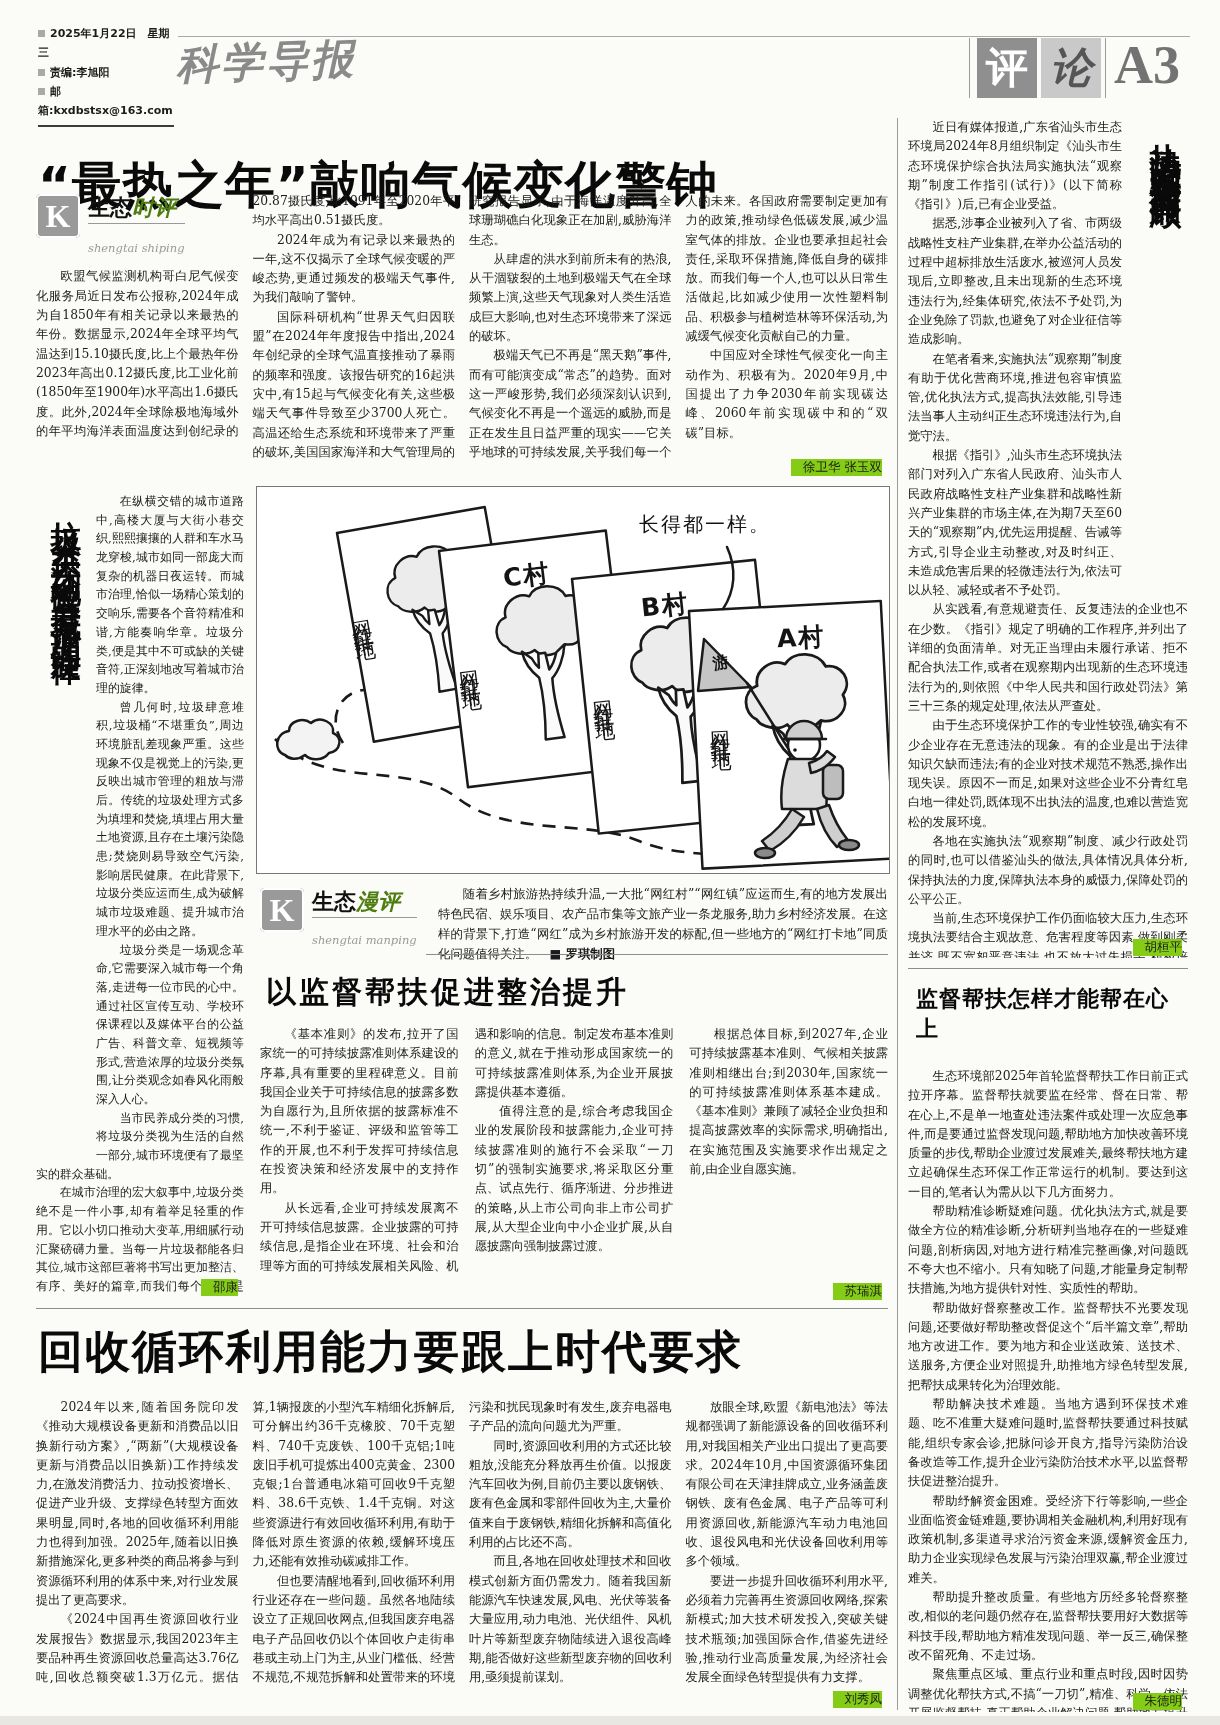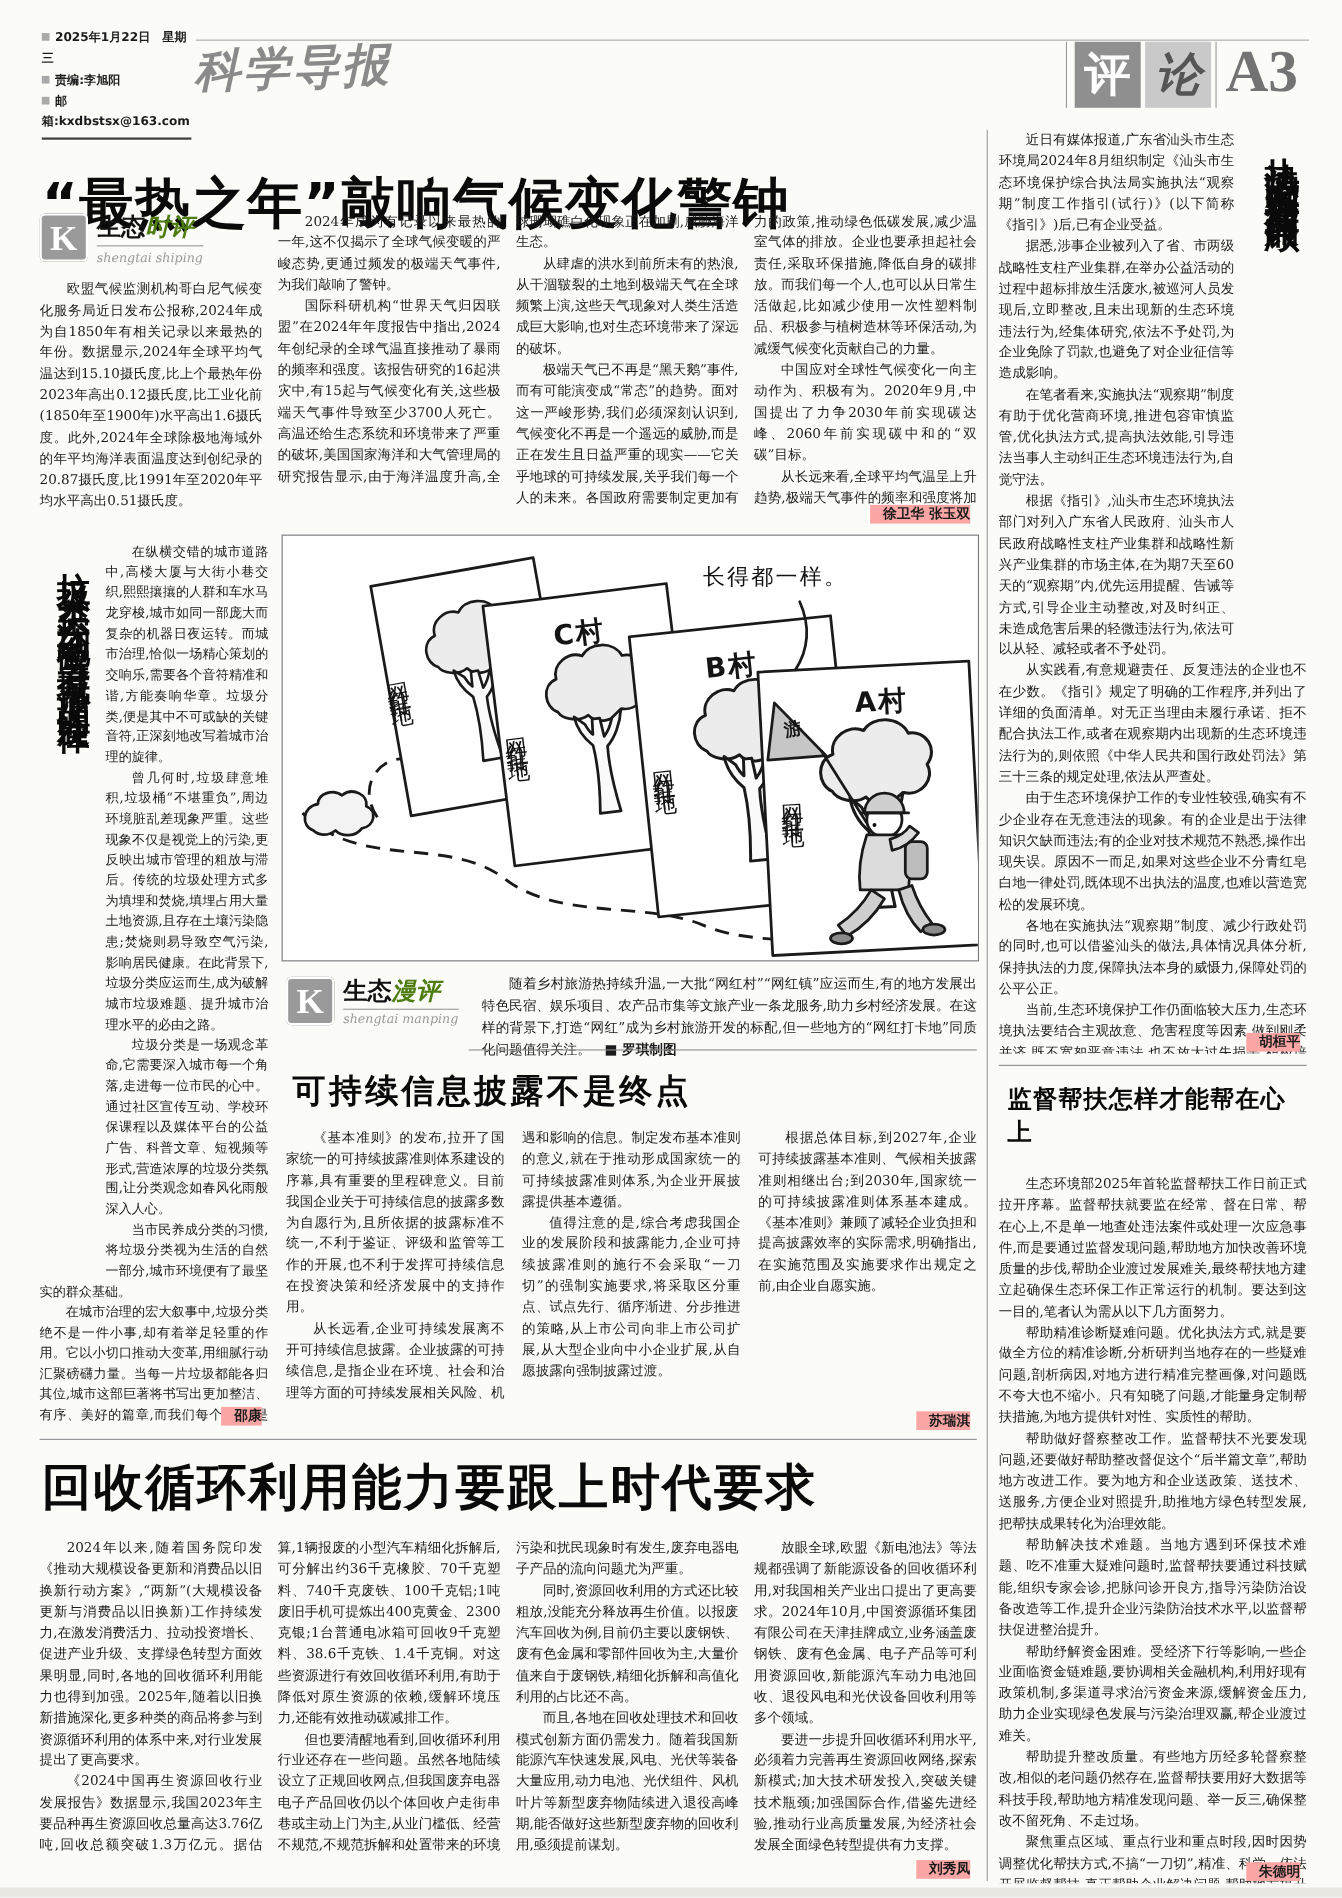--- a/index.html
+++ b/index.html
@@ -6,22 +6,22 @@
   body{width:1220px;height:1725px;position:relative;background:#fbfbf8;overflow:hidden;
        font-family:"DejaVu Serif","Liberation Serif",serif;color:#1b1b1b;}
   .abs{position:absolute;}
   section.art{position:absolute;overflow:hidden;}
   p{margin:0;text-indent:2em;text-align:justify;}
   .flow,.cols{font-size:12.3px;line-height:1.57;}
   .cols{column-fill:auto;height:100%;}
   .c4{column-count:4;column-gap:14px;}
   .c3{column-count:3;column-gap:16px;}
   .small{font-size:11.9px;}
-  .byline{position:absolute;right:6px;bottom:2px;font-weight:700;font-size:12.5px;
-          background:#fca5a5;padding-left:12px;text-indent:0;}
+  .byline{position:absolute;right:6px;bottom:2px;font-weight:400;font-size:12.5px;
+          background:#84cc16;padding-left:12px;text-indent:0;}
   h1,h2{margin:0;font-family:"DejaVu Sans","Liberation Sans",sans-serif;color:#0a0a0a;}
   .hl-main{font-size:50px;font-weight:900;letter-spacing:1px;white-space:nowrap;margin-top:32px;}
   .hl-recycle{font-size:45px;font-weight:900;letter-spacing:2px;white-space:nowrap;}
   .hl-sustain{font-size:30px;font-weight:700;letter-spacing:3px;}
   .hl-supervise{font-size:22px;font-weight:800;letter-spacing:1px;margin-bottom:10px;}
   .vh{writing-mode:vertical-rl;text-orientation:upright;font-family:"DejaVu Sans","Liberation Sans",sans-serif;
       font-weight:900;color:#0a0a0a;}
   .vh-left{float:left;width:50px;height:652px;font-size:30px;letter-spacing:8px;margin:4px 10px 10px 0;}
   .vh-right{float:right;width:54px;height:450px;font-size:32px;letter-spacing:5px;margin:0 0 12px 12px;}
   
@@ -38,21 +38,21 @@
   .badge2{left:1041px;top:38px;background:#c9c9c9;color:#555;font-style:italic;font-family:"DejaVu Serif",serif;}
   .pageno{left:1114px;top:34px;font-size:54px;font-weight:700;color:#737373;font-family:"Liberation Serif","DejaVu Serif",serif;}
   
   .kicker{display:flex;gap:8px;margin:2px 0 10px 0;}
   .kbox{width:44px;height:44px;background:#9a9a9a;color:#fff;border-radius:5px;flex:0 0 44px;
         font-family:"Liberation Serif",serif;font-weight:700;font-size:32px;display:flex;
         align-items:center;justify-content:center;box-shadow:inset 0 0 0 2px #fff,inset 0 0 0 3px #9a9a9a;}
   .kt{font-size:22px;line-height:1.2;white-space:nowrap;}
   .kt1{font-family:"DejaVu Sans","Liberation Sans",sans-serif;font-weight:800;color:#111;}
   .kt2{font-style:italic;color:#4d7c0f;font-weight:700;}
-  .kp{font-size:11.5px;color:#999;font-style:italic;border-top:1px solid #999;margin-top:2px;padding-top:1px;
+  .kp{font-size:11.5px;color:#999;font-style:italic;border-top:1px solid #999;margin-top:2px;padding-top:15px;
       white-space:nowrap;}
   .hr{position:absolute;border-top:1px solid #8d8d8d;height:0;}
   
   figure.cartoon{position:absolute;left:256px;top:486px;width:632px;height:386px;margin:0;
                  border:1.5px solid #777;background:#fff;overflow:hidden;}
   .cartoon svg{position:absolute;left:0;top:0;}
   .ov{position:absolute;color:#141414;font-family:"DejaVu Sans","Liberation Sans",sans-serif;}
   .banner{writing-mode:vertical-rl;text-orientation:upright;font-size:20px;letter-spacing:5px;font-weight:500;}
   .vlabel{font-size:25px;font-weight:600;letter-spacing:2px;}
   .speech{font-size:20px;letter-spacing:2px;font-weight:500;}
@@ -175,21 +175,21 @@
     <div>
       <div class="kt"><span class="kt1">生态</span><span class="kt2">漫评</span></div>
       <div class="kp">shengtai manping</div>
     </div>
   </div>
   <p class="caption" style="text-indent:2em;"><span>随着乡村旅游热持续升温,一大批“网红村”“网红镇”应运而生,有的地方发展出特色民宿、娱乐项目、农产品市集等文旅产业一条龙服务,助力乡村经济发展。在这样的背景下,打造“网红”成为乡村旅游开发的标配,但一些地方的“网红打卡地”同质化问题值得关注。</span>　<span class="credit">■ 罗琪制图</span></p>
 </section>
 
 <div class="hr" style="left:426px;top:954px;width:462px;"></div>
 <section class="art" style="left:260px;top:966px;width:628px;height:336px;">
-  <h2 class="hl-sustain" style="margin:6px 0 12px 6px;">可持续信息披露不是终点</h2>
+  <h2 class="hl-sustain" style="margin:6px 0 12px 6px;">以监督帮扶促进整治提升</h2>
   <div class="cols c3" style="height:266px;">
     <div>
         <p>《基本准则》的发布,拉开了国家统一的可持续披露准则体系建设的序幕,具有重要的里程碑意义。目前我国企业关于可持续信息的披露多数为自愿行为,且所依据的披露标准不统一,不利于鉴证、评级和监管等工作的开展,也不利于发挥可持续信息在投资决策和经济发展中的支持作用。</p>
         <p>从长远看,企业可持续发展离不开可持续信息披露。企业披露的可持续信息,是指企业在环境、社会和治理等方面的可持续发展相关风险、机遇和影响的信息。制定发布基本准则的意义,就在于推动形成国家统一的可持续披露准则体系,为企业开展披露提供基本遵循。</p>
         <p>值得注意的是,综合考虑我国企业的发展阶段和披露能力,企业可持续披露准则的施行不会采取“一刀切”的强制实施要求,将采取区分重点、试点先行、循序渐进、分步推进的策略,从上市公司向非上市公司扩展,从大型企业向中小企业扩展,从自愿披露向强制披露过渡。</p>
         <p>根据总体目标,到2027年,企业可持续披露基本准则、气候相关披露准则相继出台;到2030年,国家统一的可持续披露准则体系基本建成。《基本准则》兼顾了减轻企业负担和提高披露效率的实际需求,明确指出,在实施范围及实施要求作出规定之前,由企业自愿实施。</p>
       </div>
   </div>
   <p class="byline">苏瑞淇</p>
 </section>

